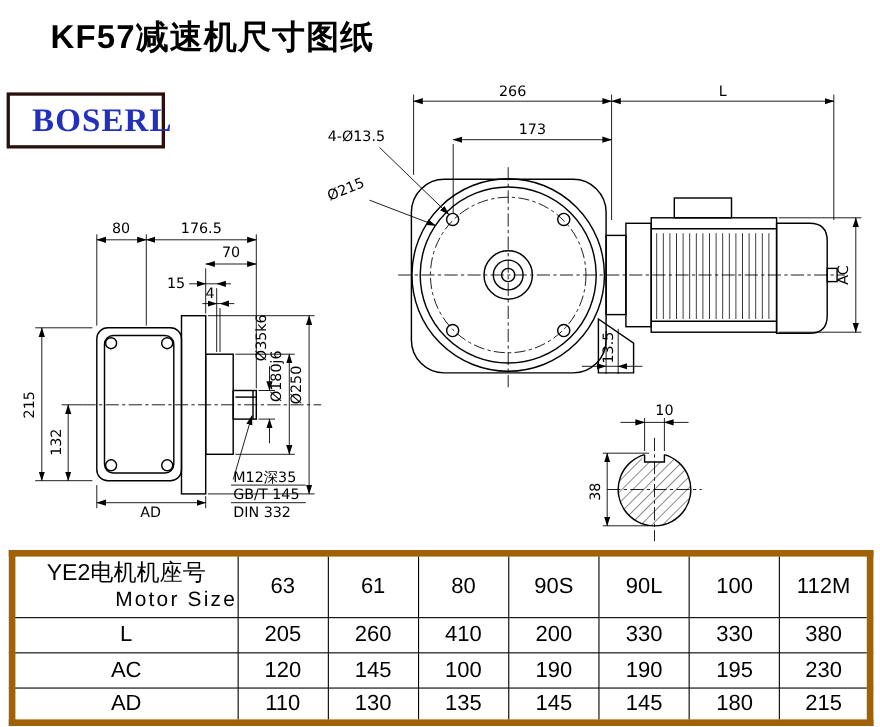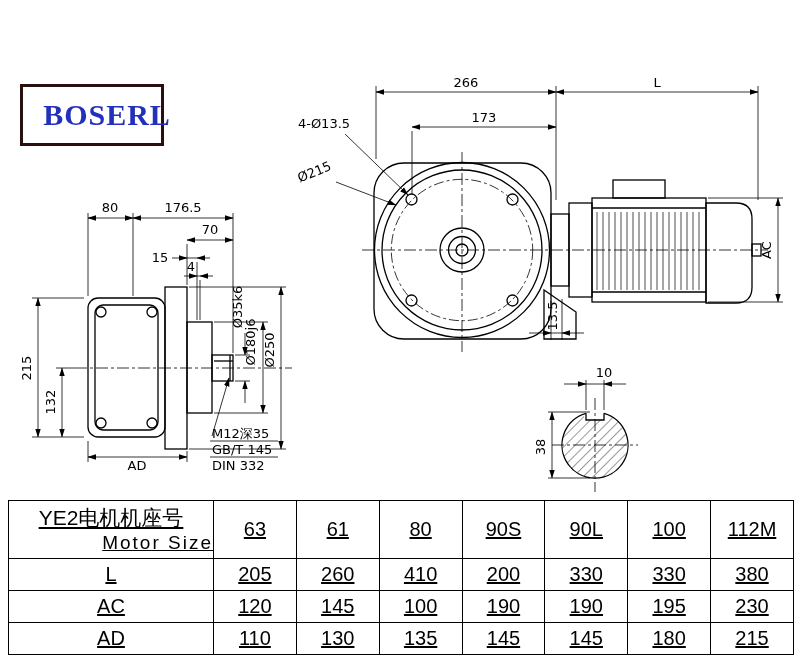--- a/index.html
+++ b/index.html
@@ -1,36 +1,37 @@
 <!DOCTYPE html>
 <html><head>
 <meta charset="utf-8">
 <style>
   * { margin:0; padding:0; box-sizing:border-box; }
   html,body { width:800px; height:661px; }
   body { background:#fff; font-family:"Liberation Sans",sans-serif; position:relative; overflow:hidden; }
   .page { position:absolute; left:0; top:0; width:800px; height:661px; background:#fff; }
   .title { position:absolute; left:46px; top:14px; font-size:30px; font-weight:bold; color:#000; letter-spacing:1px; white-space:nowrap; }
-  .brand-box { position:absolute; left:20px; top:84px; width:144px; height:62px; border:3px solid #2a0f0f; background:#fff; display:flex; align-items:center; justify-content:center;padding-left:30px; }
+  .brand-box { position:absolute; left:6px; top:84px; width:144px; height:51px; border:3px solid #2a0f0f; background:#fff; display:flex; align-items:center; justify-content:center;padding-left:30px; }
   .brand-text { font-family:"Liberation Serif",serif; font-size:30px; font-weight:bold; color:#2230bb; letter-spacing:1px; }
   svg.drawing { position:absolute; left:0; top:60px; }
   svg.drawing text { font-family:"DejaVu Sans",sans-serif; font-size:13px; fill:#000; text-anchor:middle; }
   svg.drawing text.start { text-anchor:start; }
-  table.dims { position:absolute; left:8px; top:500px; width:786px; border-collapse:collapse; table-layout:fixed; border:1px solid #a16207; background:#fff;text-decoration:underline; }
+  table.dims { position:absolute; left:8px; top:500px; width:786px; border-collapse:collapse; table-layout:fixed; border:6px solid #a16207; background:#fff; }
   table.dims th, table.dims td { border:1px solid #000; text-align:center; vertical-align:middle; font-size:20px; font-weight:normal; color:#000; padding:0; }
   table.dims tr.hrow { height:58px; }
   table.dims tr.brow { height:32px; }
   .hdr-cn { font-size:21px; line-height:26px; }
   .hdr-en { font-size:19px; line-height:24px; letter-spacing:2px;text-align:right; }
 </style>
 </head>
 <body>
 
 <div class="page">
 
+  <div class="title">KF57减速机尺寸图纸</div>
 
   <div class="brand-box">
     <span class="brand-text">BOSERL</span>
   </div>
 
   <svg class="drawing" width="800" height="440" viewBox="0 60 800 440" xmlns="http://www.w3.org/2000/svg">
     <defs>
       <marker id="arr" viewBox="0 0 10 8" refX="9.5" refY="4" markerWidth="11" markerHeight="8.8" orient="auto-start-reverse">
         <path d="M0 0.8 L10 4 L0 7.2 Z" fill="#000"></path>
       </marker>

